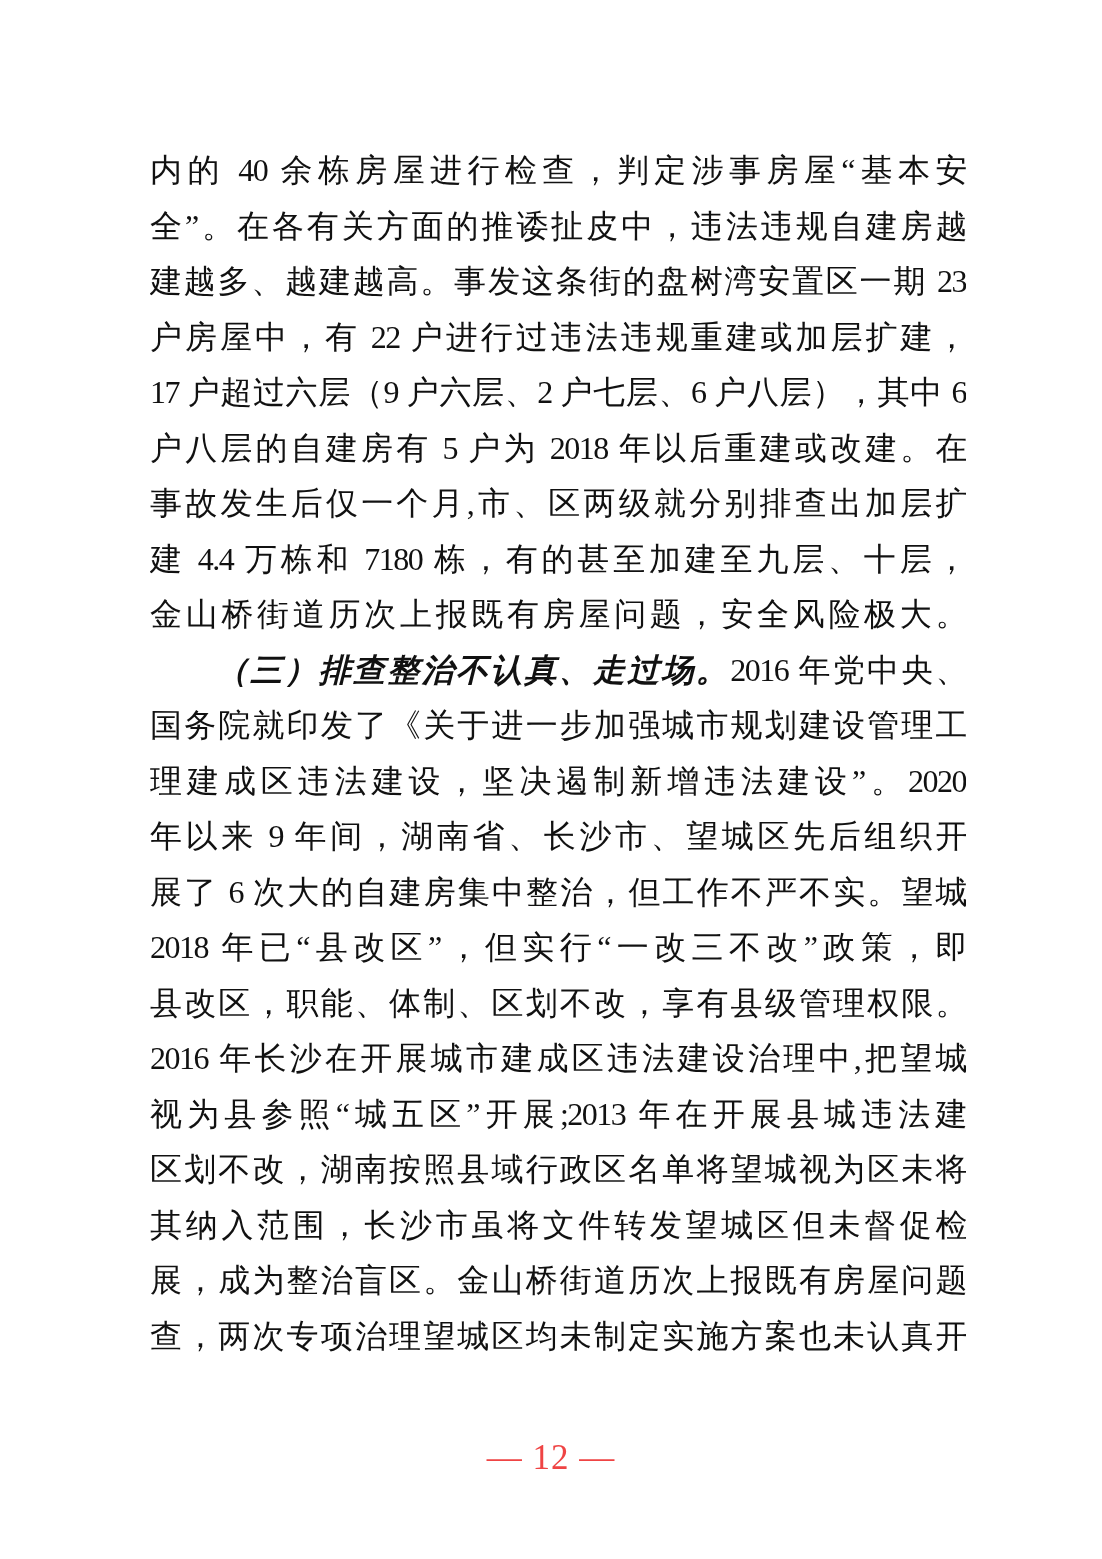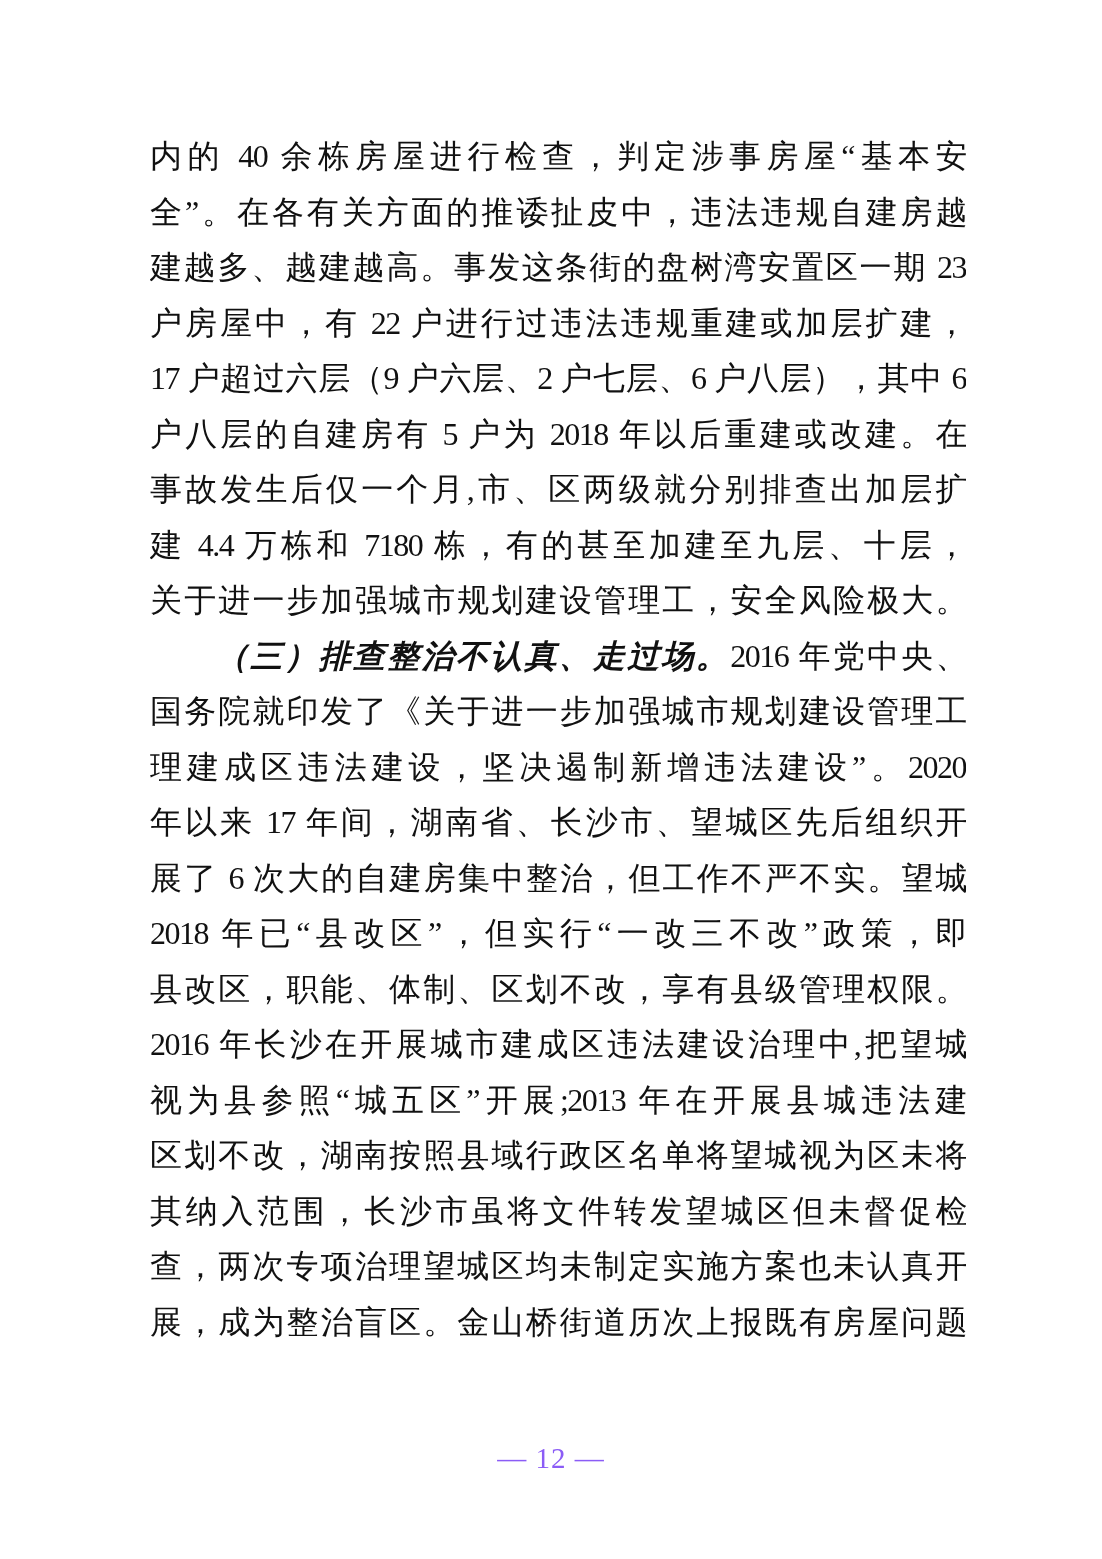--- a/index.html
+++ b/index.html
@@ -13,21 +13,21 @@
     height: 1559px;
     margin: 0 auto;
     background: #ffffff;
     font-family: "Liberation Serif", "DejaVu Serif", serif;
     color: #111111;
     overflow: hidden;
   }
   .text-block {
     position: absolute;
     left: 150px;
-    top: 129px;
+    top: 143px;
     width: 816px;
   }
   .line {
     height: 55.5px;
     line-height: 55.5px;
     font-size: 32px;
     letter-spacing: -1.5px;
     text-align: justify;
     text-align-last: justify;
     text-justify: inter-ideograph;
@@ -41,51 +41,51 @@
   .bold {
     font-weight: bold;
     font-style: italic;
   }
   .footer {
     position: absolute;
     top: 1440px;
     left: 0;
     width: 100%;
     text-align: center;
-    font-size: 29px;
+    font-size: 35px;
     line-height: 36px;
     letter-spacing: 1px;
-    color: #8b5cf6;
+    color: #ef4444;
   }
 </style>
 </head>
 <body>
 
 <div class="page">
   <div class="text-block">
     <div class="line">内的 40 余栋房屋进行检查，判定涉事房屋“基本安</div>
     <div class="line">全”。在各有关方面的推诿扯皮中，违法违规自建房越</div>
     <div class="line">建越多、越建越高。事发这条街的盘树湾安置区一期 23</div>
     <div class="line">户房屋中，有 22 户进行过违法违规重建或加层扩建，</div>
     <div class="line">17 户超过六层（9 户六层、2 户七层、6 户八层），其中 6</div>
     <div class="line">户八层的自建房有 5 户为 2018 年以后重建或改建。在</div>
     <div class="line">事故发生后仅一个月,市、区两级就分别排查出加层扩</div>
     <div class="line">建 4.4 万栋和 7180 栋，有的甚至加建至九层、十层，</div>
-    <div class="line">关于进一步加强城市规划建设管理工，安全风险极大。</div>
+    <div class="line">金山桥街道历次上报既有房屋问题，安全风险极大。</div>
     <div class="line indent">
       <span class="bold">（三）排查整治不认真、走过场。</span><span>2016 年党中央、</span>
     </div>
     <div class="line">国务院就印发了《关于进一步加强城市规划建设管理工</div>
     <div class="line">理建成区违法建设，坚决遏制新增违法建设”。2020</div>
-    <div class="line">年以来 17 年间，湖南省、长沙市、望城区先后组织开</div>
+    <div class="line">年以来 9 年间，湖南省、长沙市、望城区先后组织开</div>
     <div class="line">展了 6 次大的自建房集中整治，但工作不严不实。望城</div>
     <div class="line">2018 年已“县改区”，但实行“一改三不改”政策，即</div>
     <div class="line">县改区，职能、体制、区划不改，享有县级管理权限。</div>
     <div class="line">2016 年长沙在开展城市建成区违法建设治理中,把望城</div>
     <div class="line">视为县参照“城五区”开展;2013 年在开展县城违法建</div>
     <div class="line">区划不改，湖南按照县域行政区名单将望城视为区未将</div>
     <div class="line">其纳入范围，长沙市虽将文件转发望城区但未督促检</div>
+    <div class="line">展，成为整治盲区。金山桥街道历次上报既有房屋问题</div>
     <div class="line">查，两次专项治理望城区均未制定实施方案也未认真开</div>
-    <div class="line">展，成为整治盲区。金山桥街道历次上报既有房屋问题</div>
   </div>
 
   <div class="footer">— 12 —</div>
 </div>
 
 </body></html>

